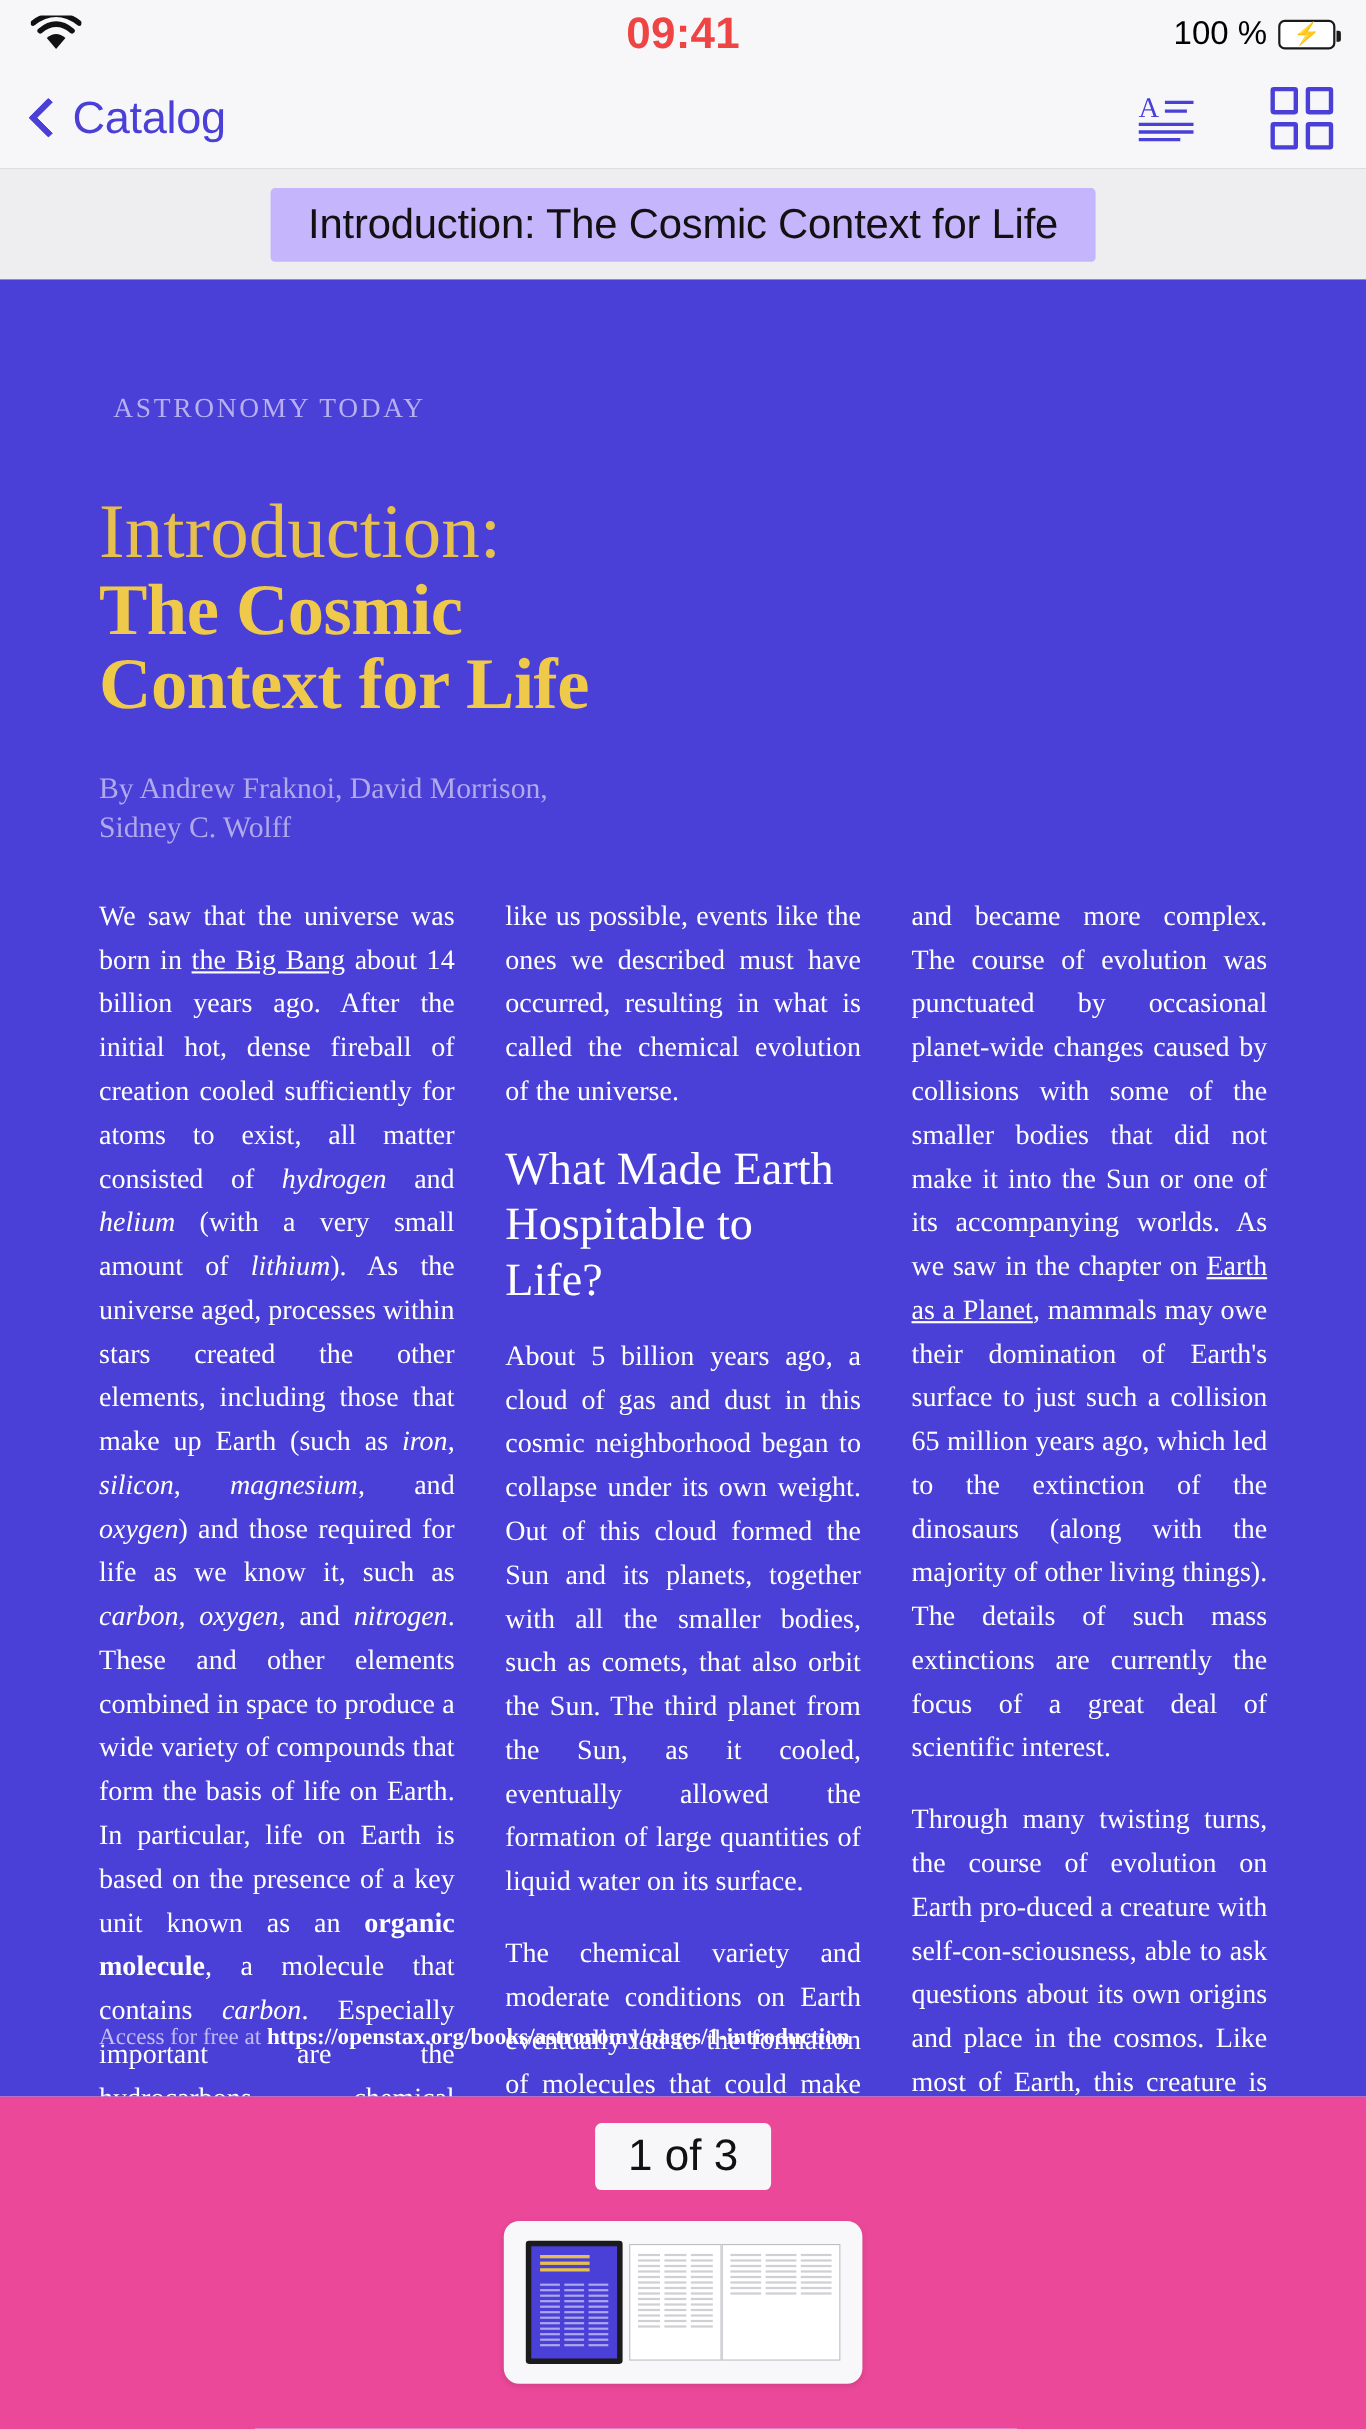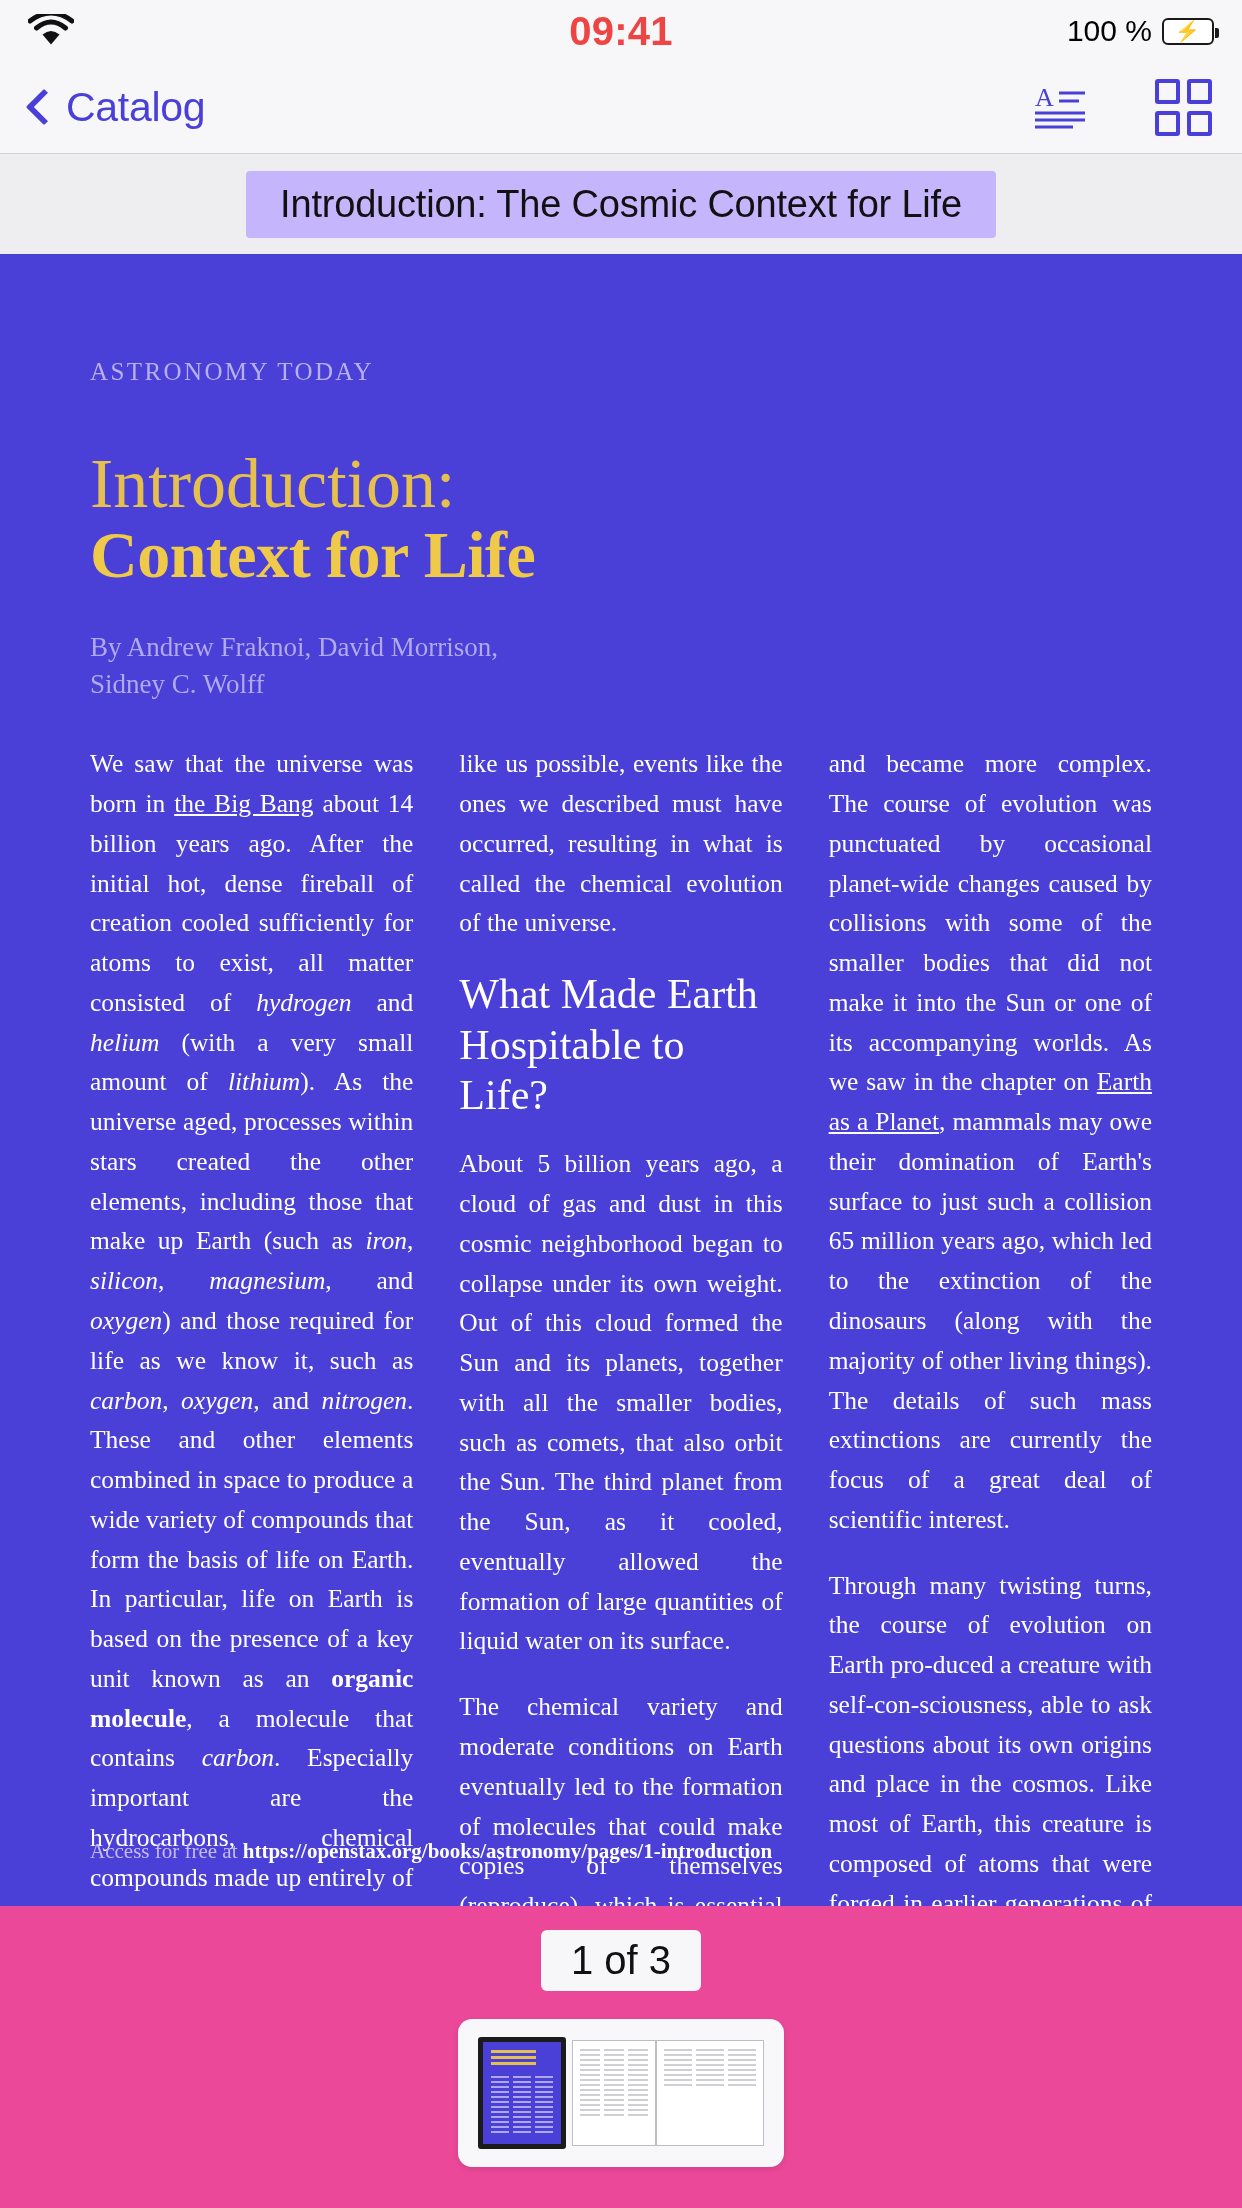--- a/index.html
+++ b/index.html
@@ -82,20 +82,21 @@
     background: #4a3fd6;
     padding: 70px 90px 0 90px;
     overflow: hidden;
   }
   .kicker {
     margin-top: 34px;
     font-family: "Liberation Serif", serif;
     font-size: 25px;
     letter-spacing: 2.4px;
     color: #b7b0ef;
+    margin-left: 13px;
   }
   .headline {
     margin-top: 62px;
     font-family: "Liberation Serif", serif;
     line-height: 1.04;
   }
   .headline .h-light { display:block; font-size: 70px; color:#e6c04f; font-weight:400; }
   .headline .h-bold { display:block; font-size: 66px; color:#efc949; font-weight:700; letter-spacing:-0.5px; }
   .byline {
     margin-top: 40px;
@@ -237,20 +238,21 @@
 
 <div class="title-strip">
   <div class="title-pill">Introduction: The Cosmic Context for Life</div>
 </div>
 
 <div class="page">
   <div class="kicker">ASTRONOMY TODAY</div>
 
   <div class="headline">
     <span class="h-light">Introduction:</span>
+    <span class="h-bold">The Cosmic</span>
     <span class="h-bold">Context for Life</span>
   </div>
 
   <div class="byline">By Andrew Fraknoi, David Morrison, Sidney C. Wolff</div>
 
   <div class="columns">
 
     <div class="col">
       <p>We saw that the universe was born in <a href="#">the Big Bang</a> about 14 billion years ago. After the initial hot, dense fireball of creation cooled sufficiently for atoms to exist, all matter consisted of <i>hydrogen</i> and <i>helium</i> (with a very small amount of <i>lithium</i>). As the universe aged, processes within stars created the other elements, including those that make up Earth (such as <i>iron</i>, <i>silicon</i>, <i>magnesium</i>, and <i>oxygen</i>) and those required for life as we know it, such as <i>carbon</i>, <i>oxygen</i>, and <i>nitrogen</i>. These and other elements combined in space to produce a wide variety of compounds that form the basis of life on Earth. In particular, life on Earth is based on the presence of a key unit known as an <b>organic molecule</b>, a molecule that contains <i>carbon</i>. Especially important are the hydrocarbons, chemical compounds made up entirely of  and , which serve as the basis for our biological chemistry, or biochemistry.</p>
 

